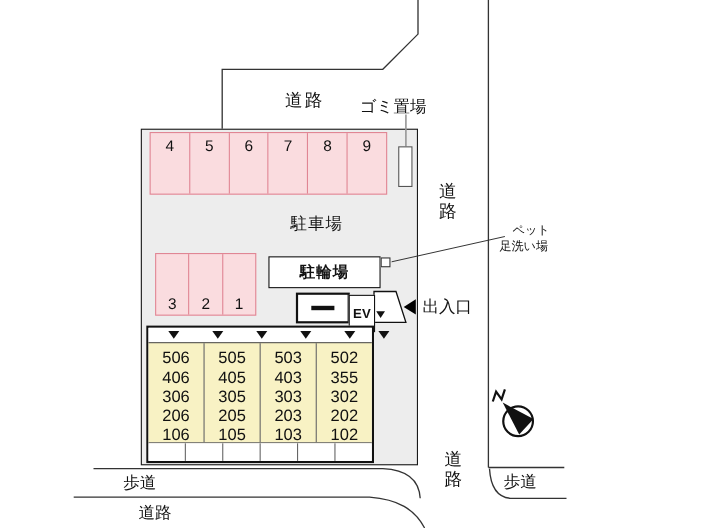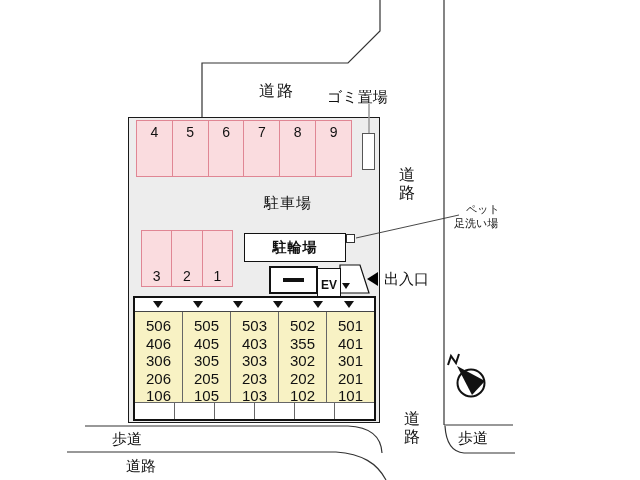--- a/index.html
+++ b/index.html
@@ -34,21 +34,21 @@
           border:2px solid #111;display:flex;align-items:center;justify-content:center;}
   .stairs .dash{width:21px;height:4px;background:#111;}
   
   .ev{left:317px;top:268px;width:24px;height:34px;background:#fff;
       border:1.5px solid #111;display:flex;align-items:center;justify-content:center;
       font-size:12px;font-weight:bold;}
   
   .garbage{left:362px;top:133px;width:13px;height:37px;background:#fff;border:1.5px solid #555;}
   .petsq{left:346px;top:234px;width:9px;height:9px;background:#fff;border:1.3px solid #333;}
   
-  .bld{left:133px;top:296px;width:243px;height:125px;background:#fff;
+  .bld{left:133px;top:296px;width:207px;height:125px;background:#fff;
        border:2px solid #111;display:flex;flex-direction:column;}
   .bld .band{height:13px;position:relative;background:#fff;}
   .bld .cells{height:92px;display:flex;background:#F8F2C4;
               border-top:1px solid #444;border-bottom:1px solid #666;box-sizing:border-box;}
   .bld .bcol{flex:1;border-left:1px solid #666;display:flex;flex-direction:column;
              align-items:center;padding-top:5px;box-sizing:border-box;}
   .bld .bcol:first-child{border-left:none;}
   .bld .bcol span{font-size:15px;line-height:17.5px;}
   .bld .foot{flex:1;display:flex;background:#fff;}
   .bld .fcol{flex:1;border-left:1px solid #666;box-sizing:border-box;}
@@ -154,27 +154,20 @@
         <span>203</span>
         <span>103</span>
       </div>
       <div class="bcol">
         <span>502</span>
         <span>355</span>
         <span>302</span>
         <span>202</span>
         <span>102</span>
       </div>
-      <div class="bcol">
-        <span>501</span>
-        <span>401</span>
-        <span>301</span>
-        <span>201</span>
-        <span>101</span>
-      </div>
     </div>
     <div class="foot">
       <div class="fcol"></div>
       <div class="fcol"></div>
       <div class="fcol"></div>
       <div class="fcol"></div>
       <div class="fcol"></div>
       <div class="fcol"></div>
     </div>
   </div>

